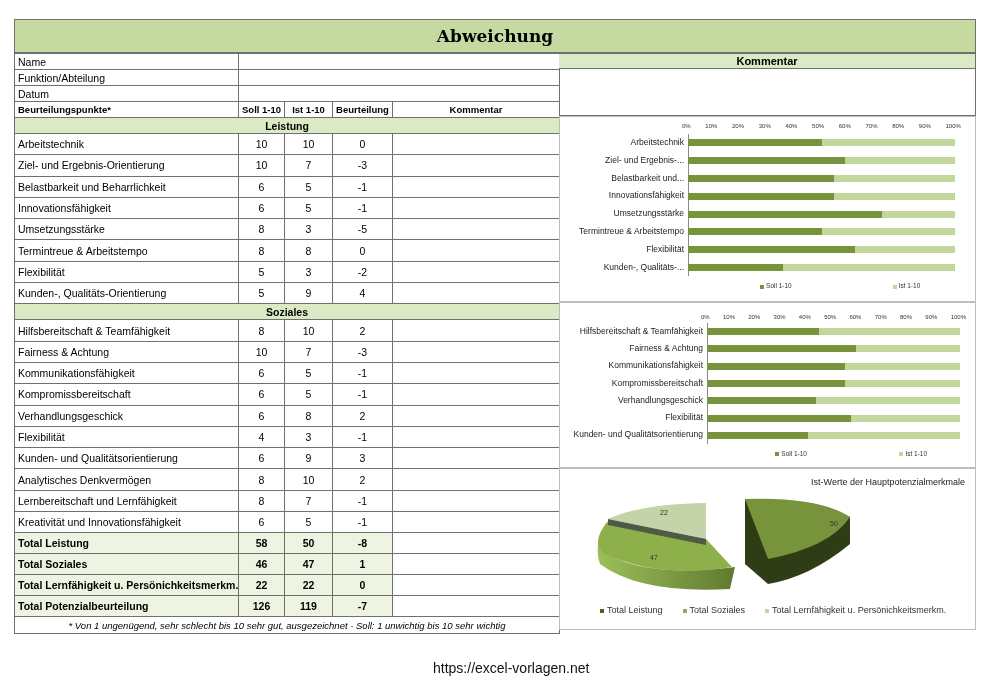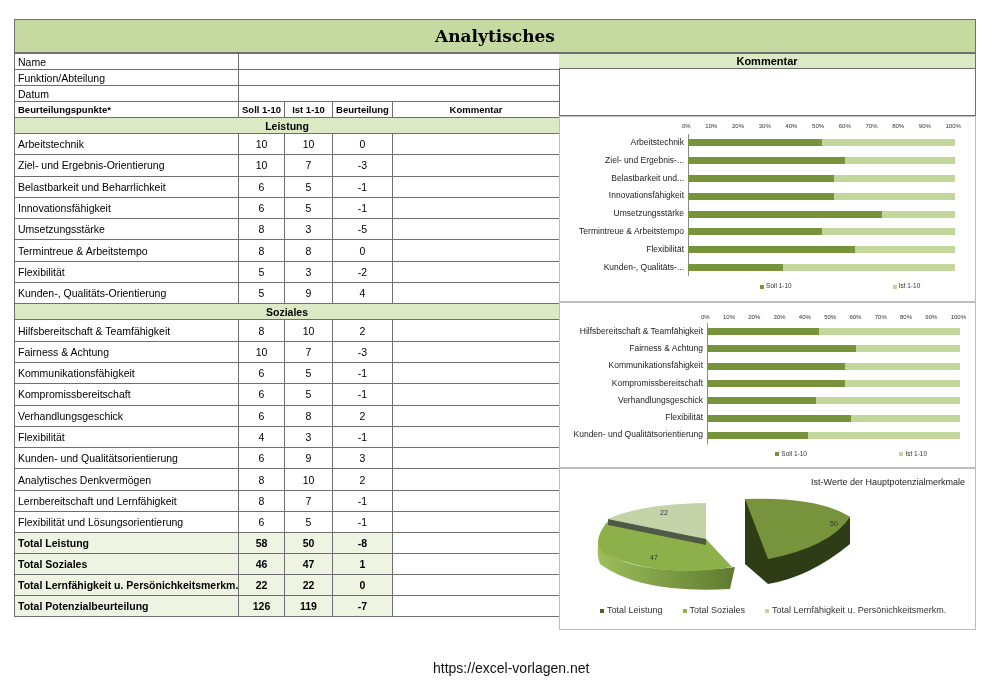--- a/index.html
+++ b/index.html
@@ -50,21 +50,21 @@
   .pie-title { position: absolute; right: 10px; top: 8px; font-weight: normal; font-size: 9px; color: #222; }
   .pie-legend { position: absolute; left: 40px; bottom: 14px; display: flex; gap: 20px; font-size: 9px; color: #333; }
   .pie-legend .sw { display: inline-block; width: 4px; height: 4px; margin-right: 3px; vertical-align: middle; }
 
   .watermark { position: absolute; left: 433px; top: 660px; font-size: 14px; color: #111; }
 </style>
 </head>
 <body>
 
 <div class="sheet">
-  <div class="title-bar">Analytisches</div>
+  <div class="title-bar">Abweichung</div>
 
   <table class="grid">
     <colgroup>
       <col style="width:224px">
         <col style="width:46px">
         <col style="width:48px">
         <col style="width:60px">
         <col style="width:167px">
     </colgroup>
     <tbody id="grid-body">
@@ -206,21 +206,21 @@
         <td></td>
         </tr>
         <tr class="item">
         <td>Lernbereitschaft und Lernfähigkeit</td>
         <td class="num">8</td>
         <td class="num">7</td>
         <td class="num">-1</td>
         <td></td>
         </tr>
         <tr class="item">
-        <td>Flexibilität und Lösungsorientierung</td>
+        <td>Kreativität und Innovationsfähigkeit</td>
         <td class="num">6</td>
         <td class="num">5</td>
         <td class="num">-1</td>
         <td></td>
         </tr>
         <tr class="total">
       <td class="shade">Total Leistung</td>
       <td class="num shade">58</td>
       <td class="num shade">50</td>
       <td class="num shade">-8</td>
@@ -239,20 +239,23 @@
       <td class="num shade">22</td>
       <td class="num shade">0</td>
       <td></td>
         </tr>
         <tr class="total">
       <td class="shade">Total Potenzialbeurteilung</td>
       <td class="num shade">126</td>
       <td class="num shade">119</td>
       <td class="num shade">-7</td>
       <td></td>
+        </tr>
+        <tr class="foot">
+    <td colspan="5">* Von 1 ungenügend, sehr schlecht bis 10 sehr gut, ausgezeichnet - Soll: 1 unwichtig bis 10 sehr wichtig</td>
         </tr>
       </tbody>
   </table>
 
   <div class="comment-panel">
     <div class="comment-head">Kommentar</div>
     <div class="comment-body"></div>
   </div>
 
   <div class="chart-box" id="chart1" style="top:97px;height:186px;">

